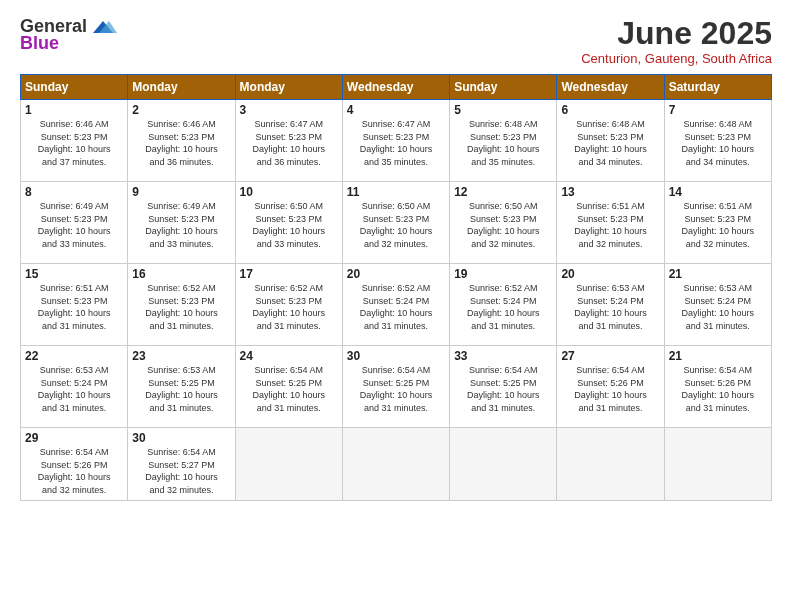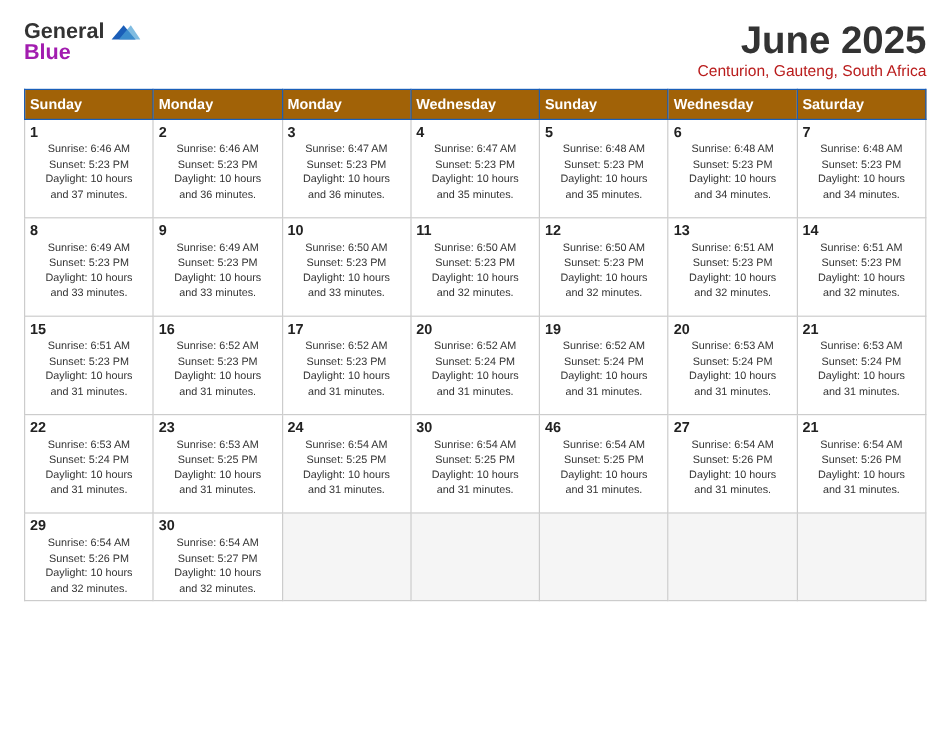--- a/index.html
+++ b/index.html
@@ -222,21 +222,21 @@
           </td>
           <td>
             <span class="day-num">24</span>
             <div class="day-info">Sunrise: 6:54 AM<br>Sunset: 5:25 PM<br>Daylight: 10 hours<br>and 31 minutes.</div>
           </td>
           <td>
             <span class="day-num">30</span>
             <div class="day-info">Sunrise: 6:54 AM<br>Sunset: 5:25 PM<br>Daylight: 10 hours<br>and 31 minutes.</div>
           </td>
           <td>
-            <span class="day-num">46</span>
+            <span class="day-num">33</span>
             <div class="day-info">Sunrise: 6:54 AM<br>Sunset: 5:25 PM<br>Daylight: 10 hours<br>and 31 minutes.</div>
           </td>
           <td>
             <span class="day-num">27</span>
             <div class="day-info">Sunrise: 6:54 AM<br>Sunset: 5:26 PM<br>Daylight: 10 hours<br>and 31 minutes.</div>
           </td>
           <td>
             <span class="day-num">21</span>
             <div class="day-info">Sunrise: 6:54 AM<br>Sunset: 5:26 PM<br>Daylight: 10 hours<br>and 31 minutes.</div>
           </td>

